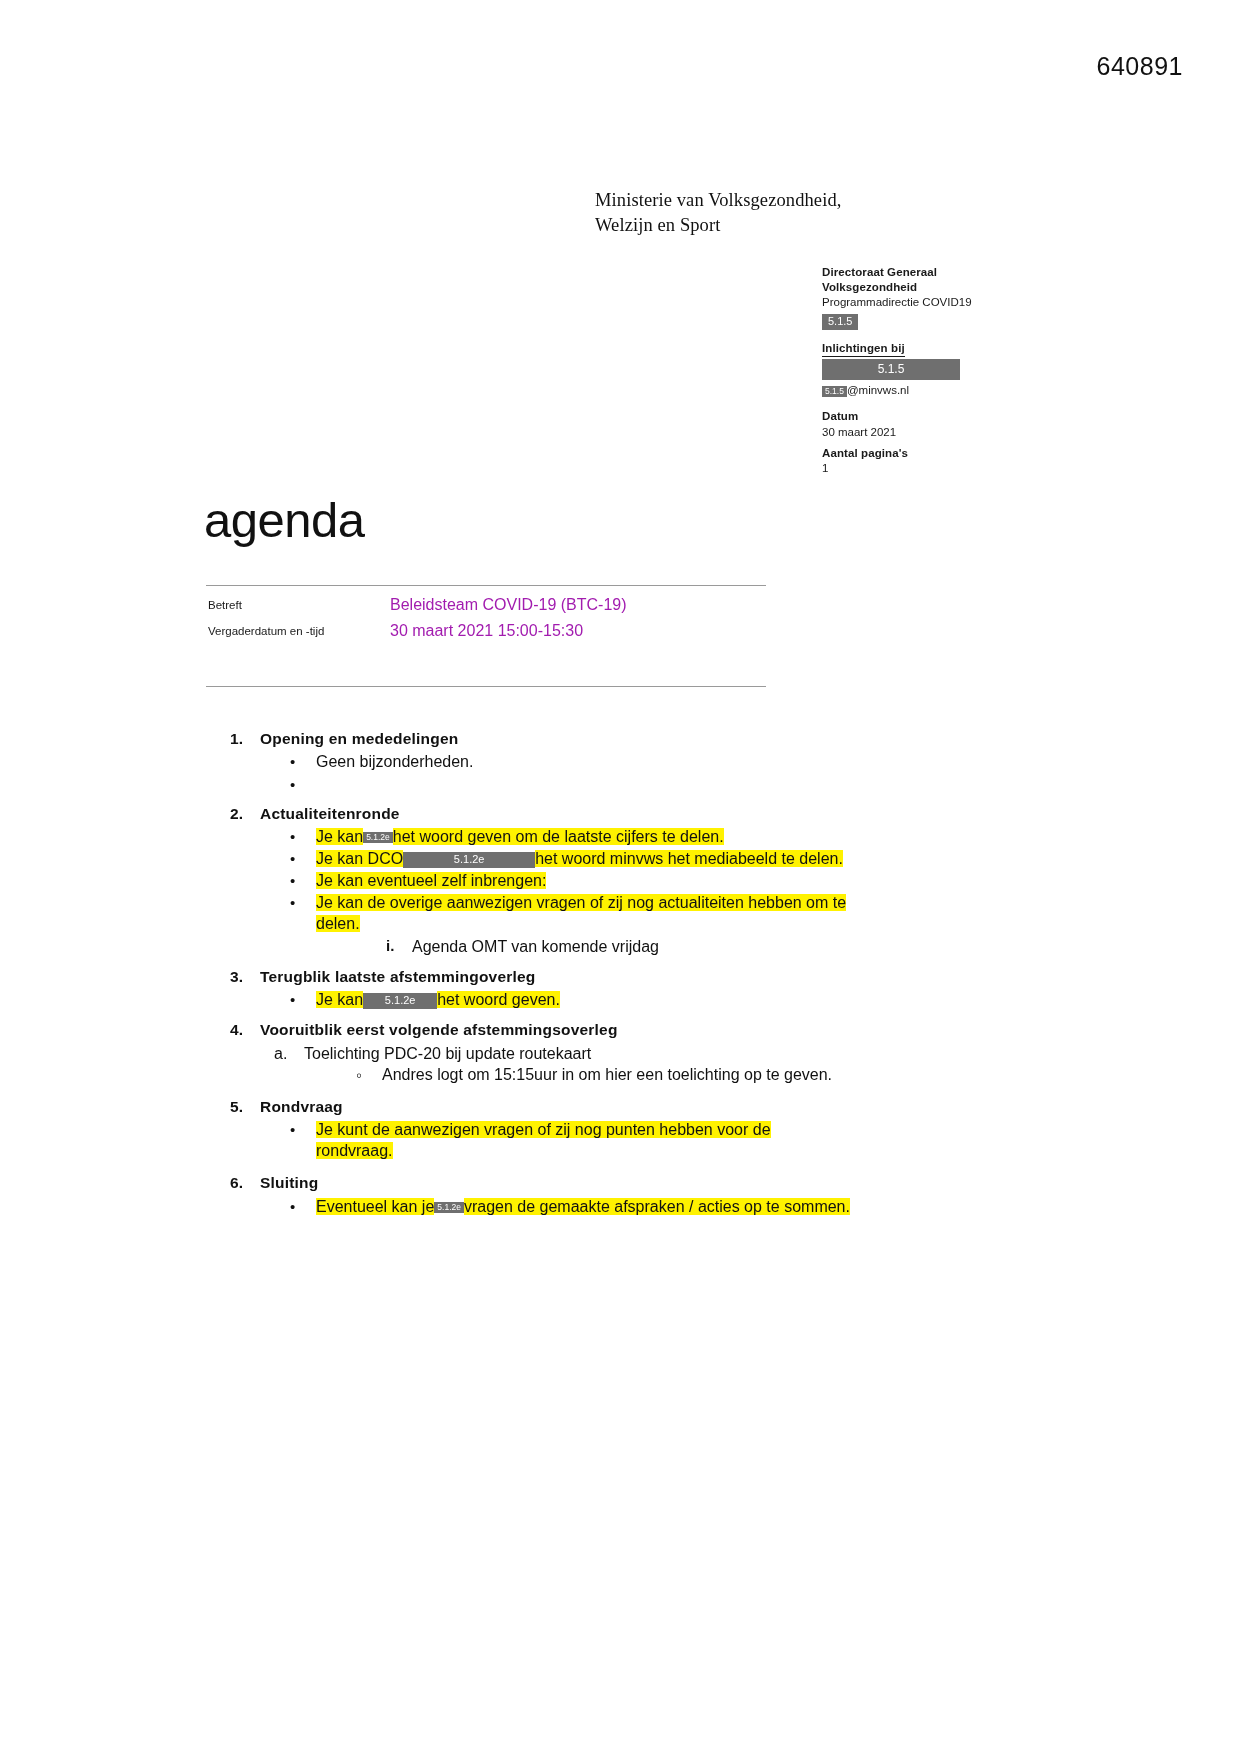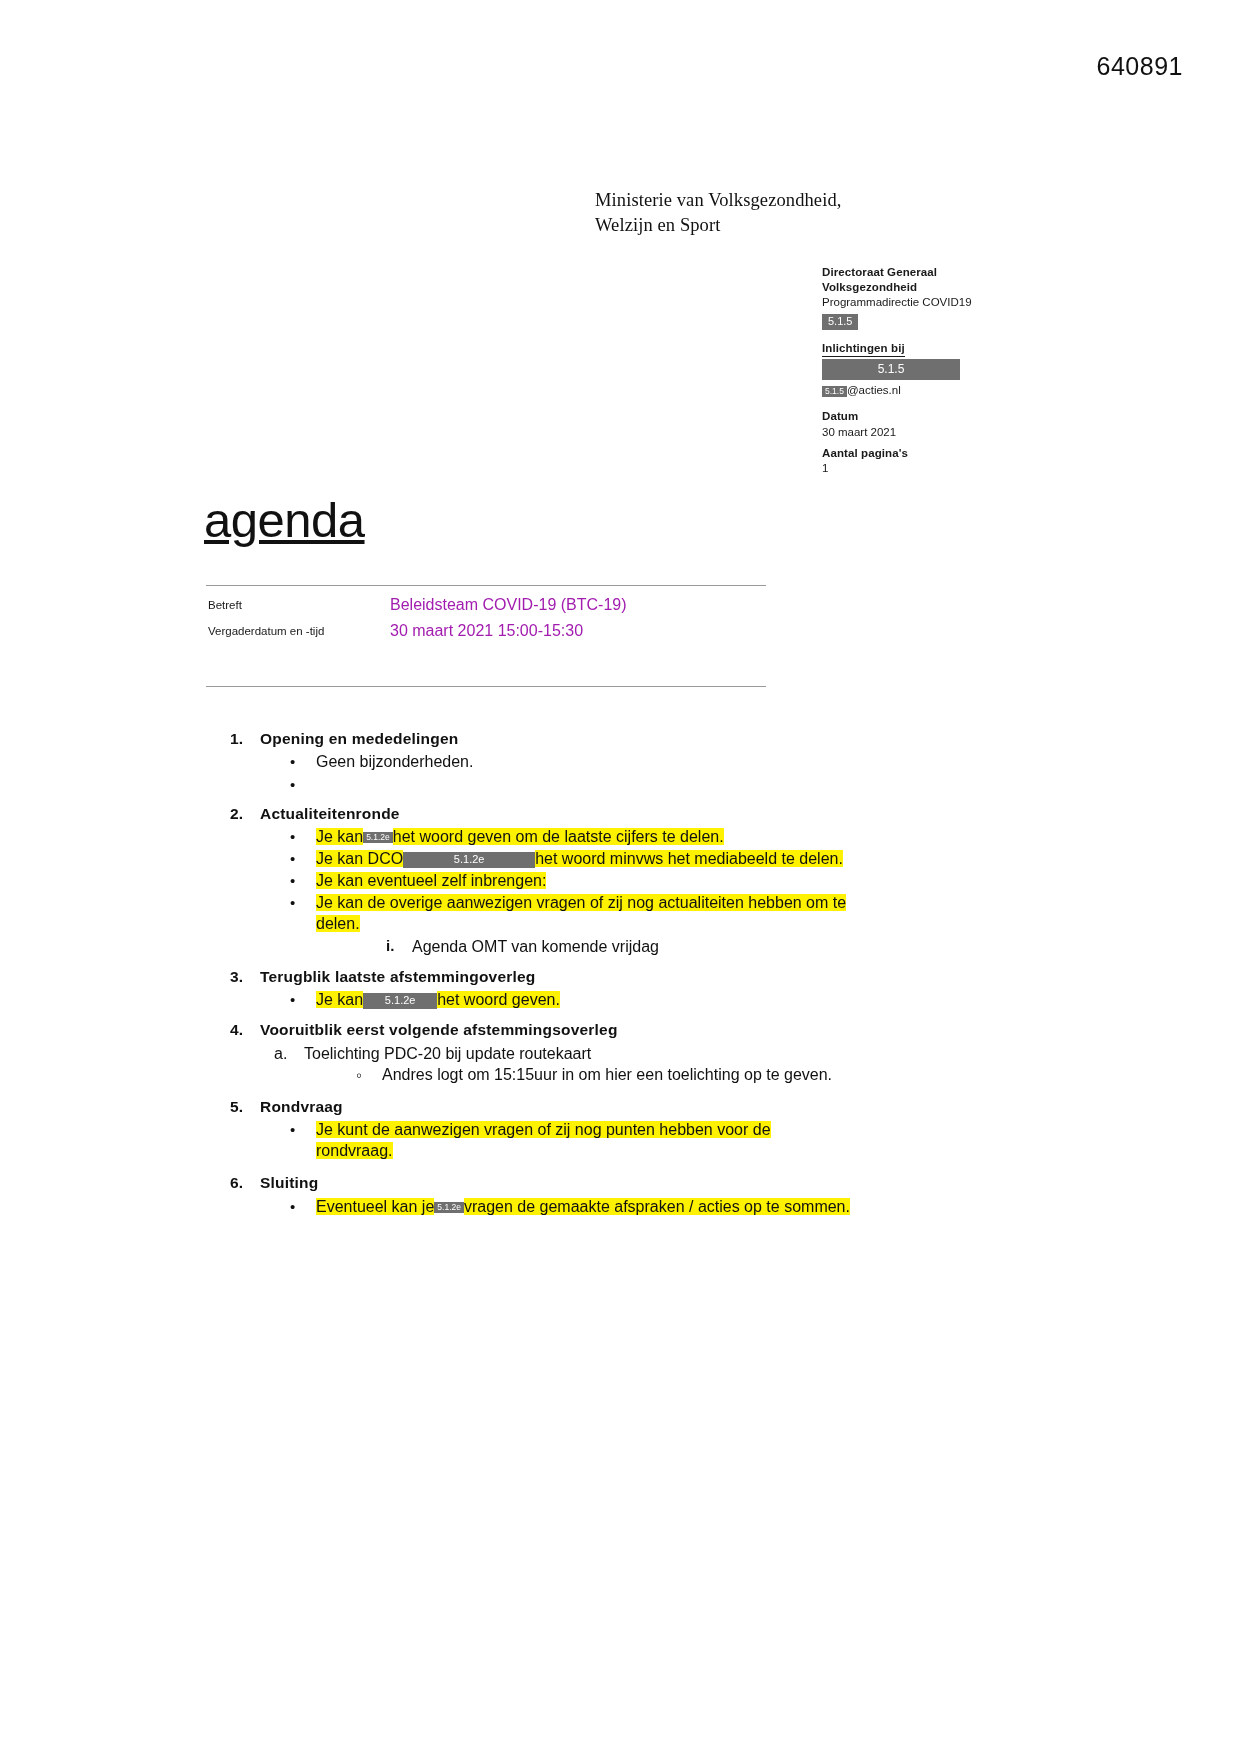--- a/index.html
+++ b/index.html
@@ -83,21 +83,20 @@
   
   .agenda-title {
     position: absolute;
     left: 204px;
     top: 492px;
     font-family: "Liberation Sans", sans-serif;
     font-size: 49px;
     font-weight: 400;
     color: #111;
     letter-spacing: -0.5px;
-    text-decoration: underline;
   }
   
   .rule {
     position: absolute;
     left: 206px;
     width: 560px;
     border-top: 1px solid #9a9a9a;
   }
   .rule.top { top: 585px; }
   .rule.bottom { top: 686px; }
@@ -215,21 +214,21 @@
     <span class="line">Programmadirectie COVID19</span>
     <span class="line" style="margin-top:3px;">
       <span class="redact">5.1.5</span>
     </span>
     <div class="gap"></div>
     <span class="line bold"><span class="underline-h">Inlichtingen bij</span></span>
     <span class="line" style="margin-top:2px;">
       <span class="redact wide">5.1.5</span>
     </span>
     <span class="line" style="margin-top:3px;">
-      <span class="redact tiny">5.1.5</span><span>@acties.nl</span>
+      <span class="redact tiny">5.1.5</span><span>@minvws.nl</span>
     </span>
     <div class="gap"></div>
     <span class="line bold">Datum</span>
     <span class="line">30 maart 2021</span>
     <div class="gap-sm"></div>
     <span class="line bold">Aantal pagina's</span>
     <span class="line">1</span>
   </div>
 
   <div class="agenda-title">agenda</div>

